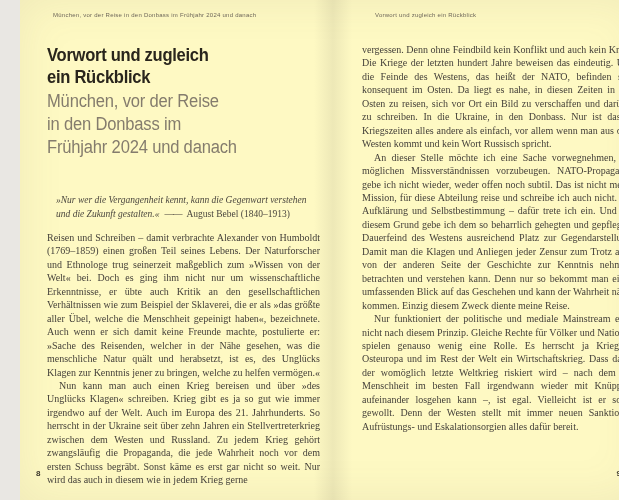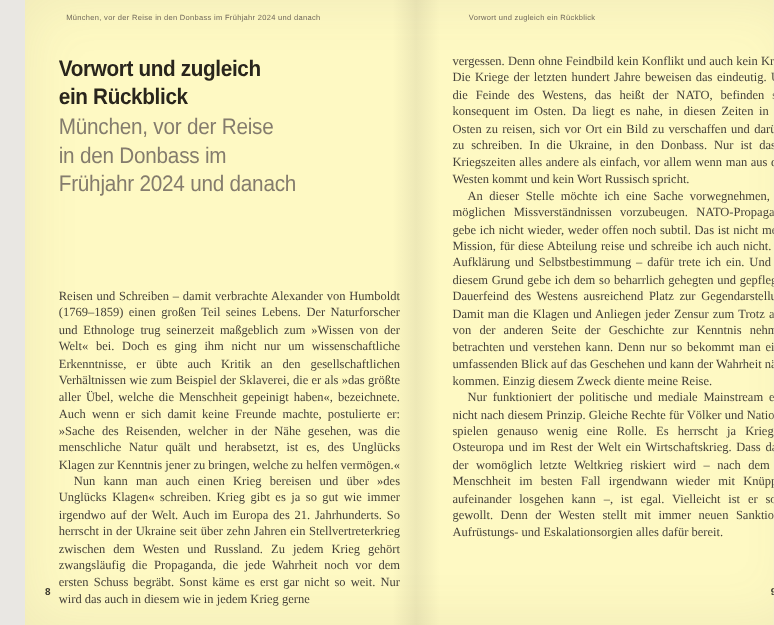--- a/index.html
+++ b/index.html
@@ -123,20 +123,23 @@
     <div class="running-header">München, vor der Reise in den Donbass im Frühjahr 2024 und danach</div>
 
     <div class="title-block">
       <h1 class="chapter-title">Vorwort und zugleich
 ein Rückblick</h1>
       <h2 class="chapter-subtitle">München, vor der Reise
 in den Donbass im
 Frühjahr 2024 und danach</h2>
     </div>
 
+    <div class="epigraph">
+      <span class="quote-text">»Nur wer die Vergangenheit kennt, kann die Gegenwart verstehen und die Zukunft gestalten.«</span><span class="quote-dash">——</span><span class="quote-attribution">August Bebel (1840–1913)</span>
+    </div>
 
     <div class="body-text">
       <p>Reisen und Schreiben – damit verbrachte Alexander von Humboldt (1769–1859) einen großen Teil seines Lebens. Der Naturforscher und Ethnologe trug seinerzeit maßgeblich zum »Wissen von der Welt« bei. Doch es ging ihm nicht nur um wissenschaftliche Erkenntnisse, er übte auch Kritik an den gesellschaftlichen Verhältnissen wie zum Beispiel der Sklaverei, die er als »das größte aller Übel, welche die Menschheit gepeinigt haben«, bezeichnete. Auch wenn er sich damit keine Freunde machte, postulierte er: »Sache des Reisenden, welcher in der Nähe gesehen, was die menschliche Natur quält und herabsetzt, ist es, des Unglücks Klagen zur Kenntnis jener zu bringen, welche zu helfen vermögen.«</p>
       <p class="indent">Nun kann man auch einen Krieg bereisen und über »des Unglücks Klagen« schreiben. Krieg gibt es ja so gut wie immer irgendwo auf der Welt. Auch im Europa des 21. Jahrhunderts. So herrscht in der Ukraine seit über zehn Jahren ein Stellvertreterkrieg zwischen dem Westen und Russland. Zu jedem Krieg gehört zwangsläufig die Propaganda, die jede Wahrheit noch vor dem ersten Schuss begräbt. Sonst käme es erst gar nicht so weit. Nur wird das auch in diesem wie in jedem Krieg gerne</p>
     </div>
 
     <div class="page-number">8</div>
   </div>
 
   <div class="spine-shadow"></div>

